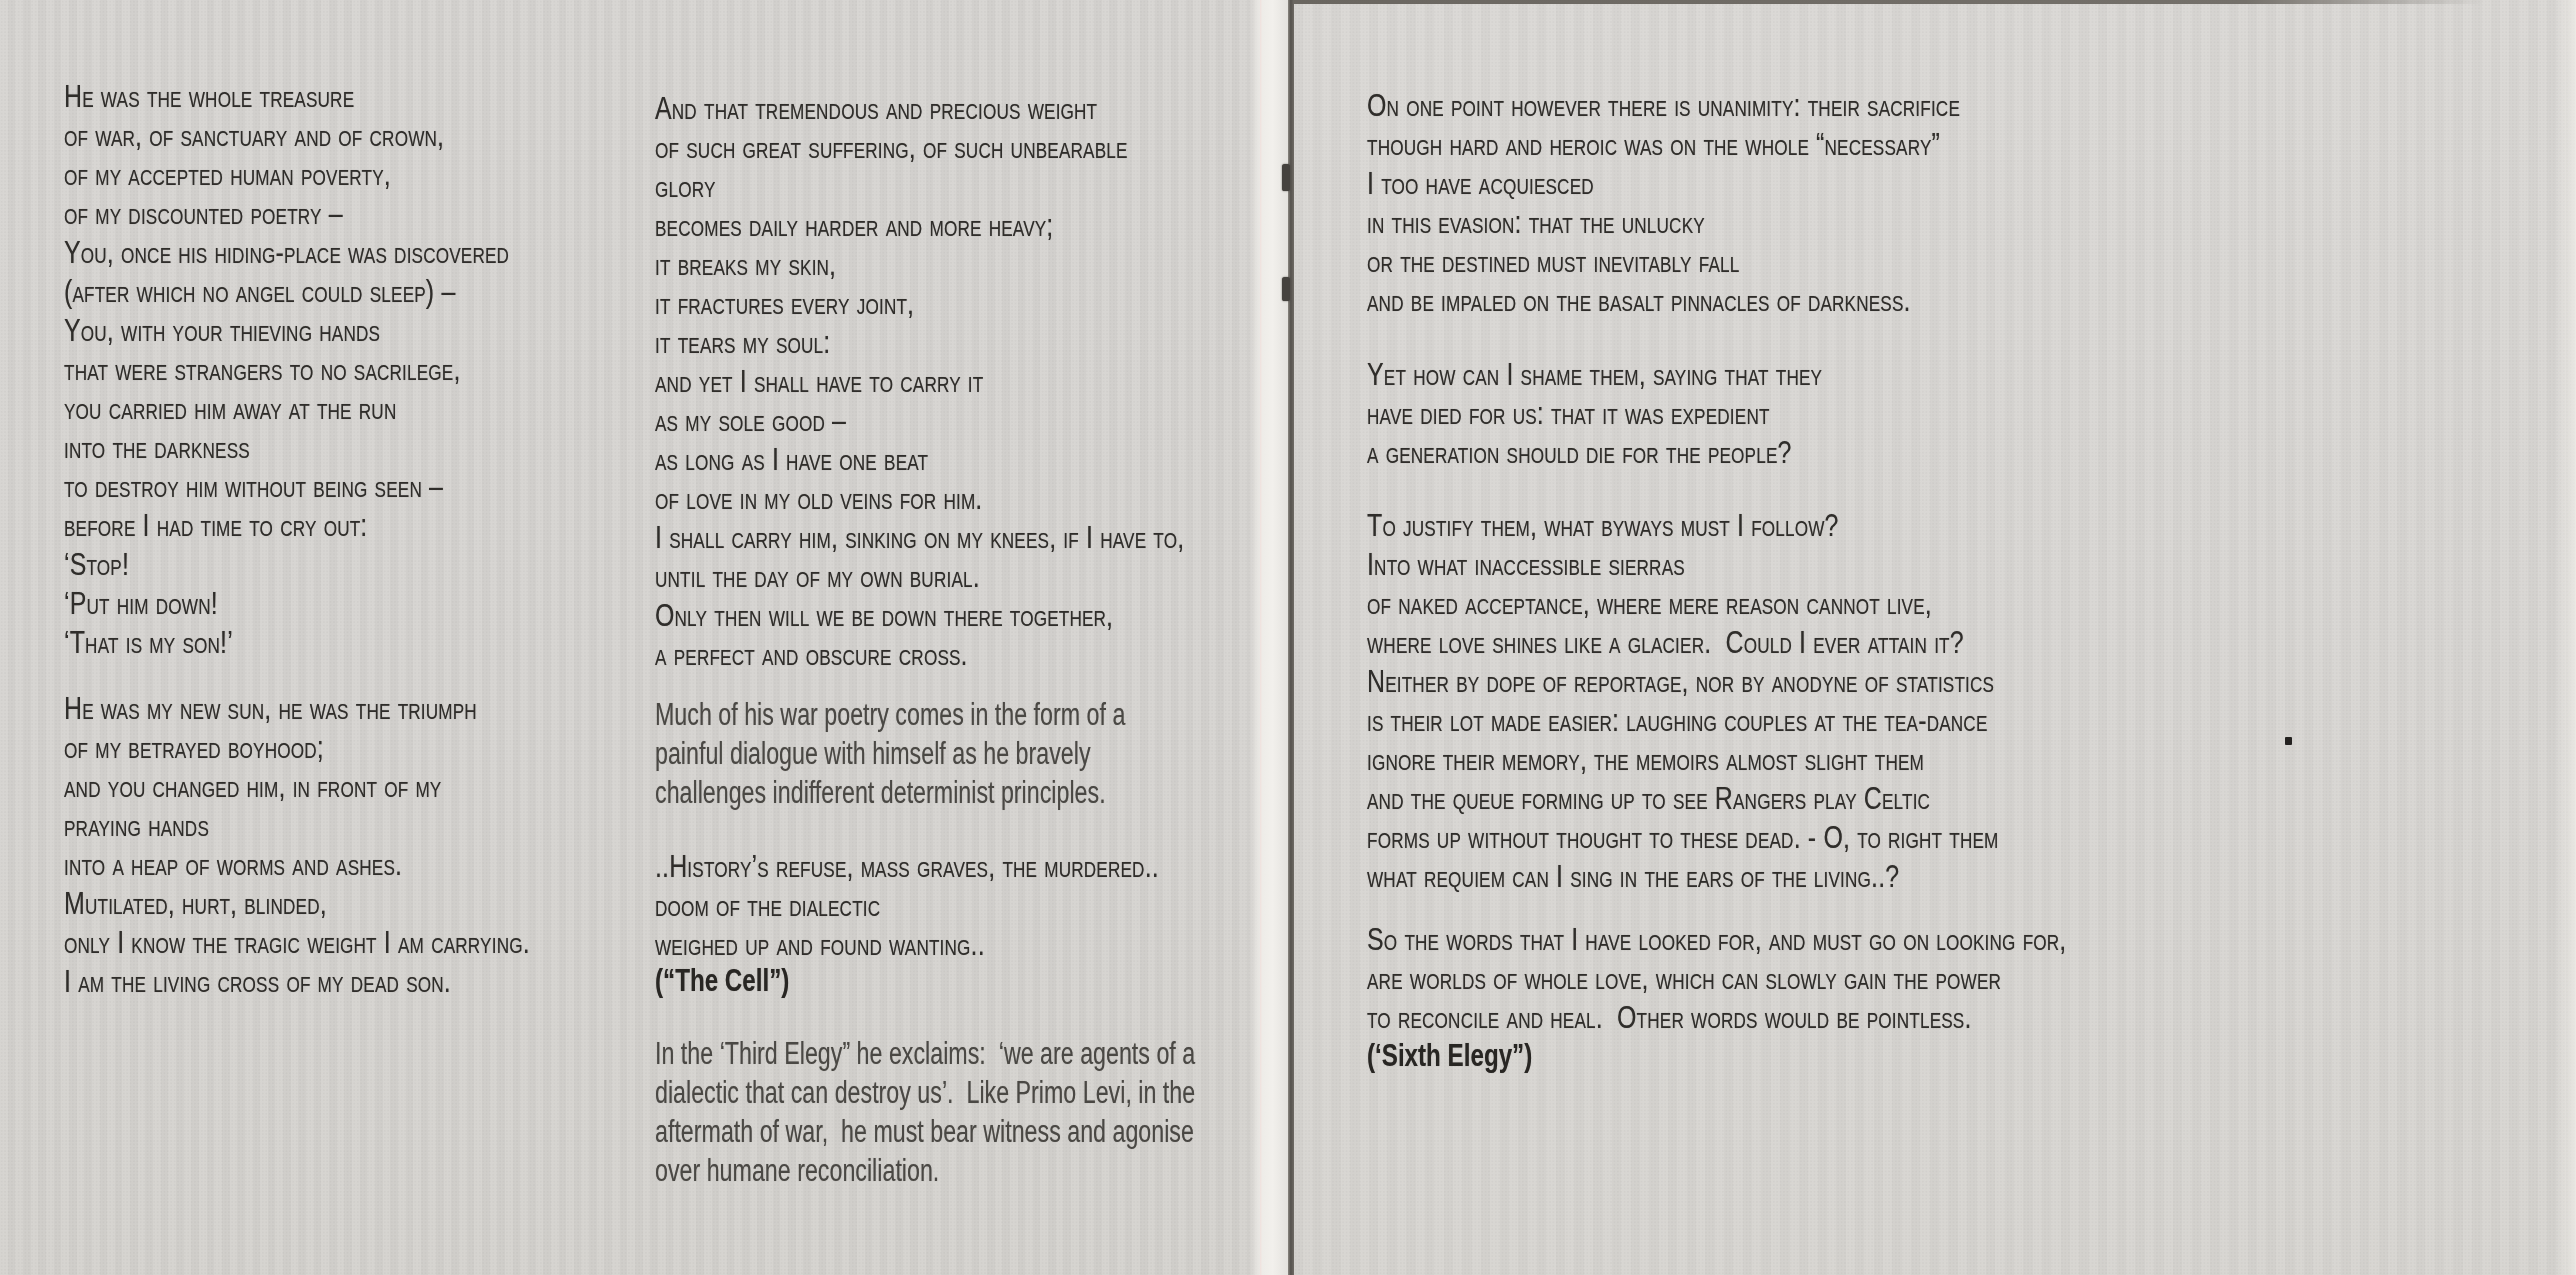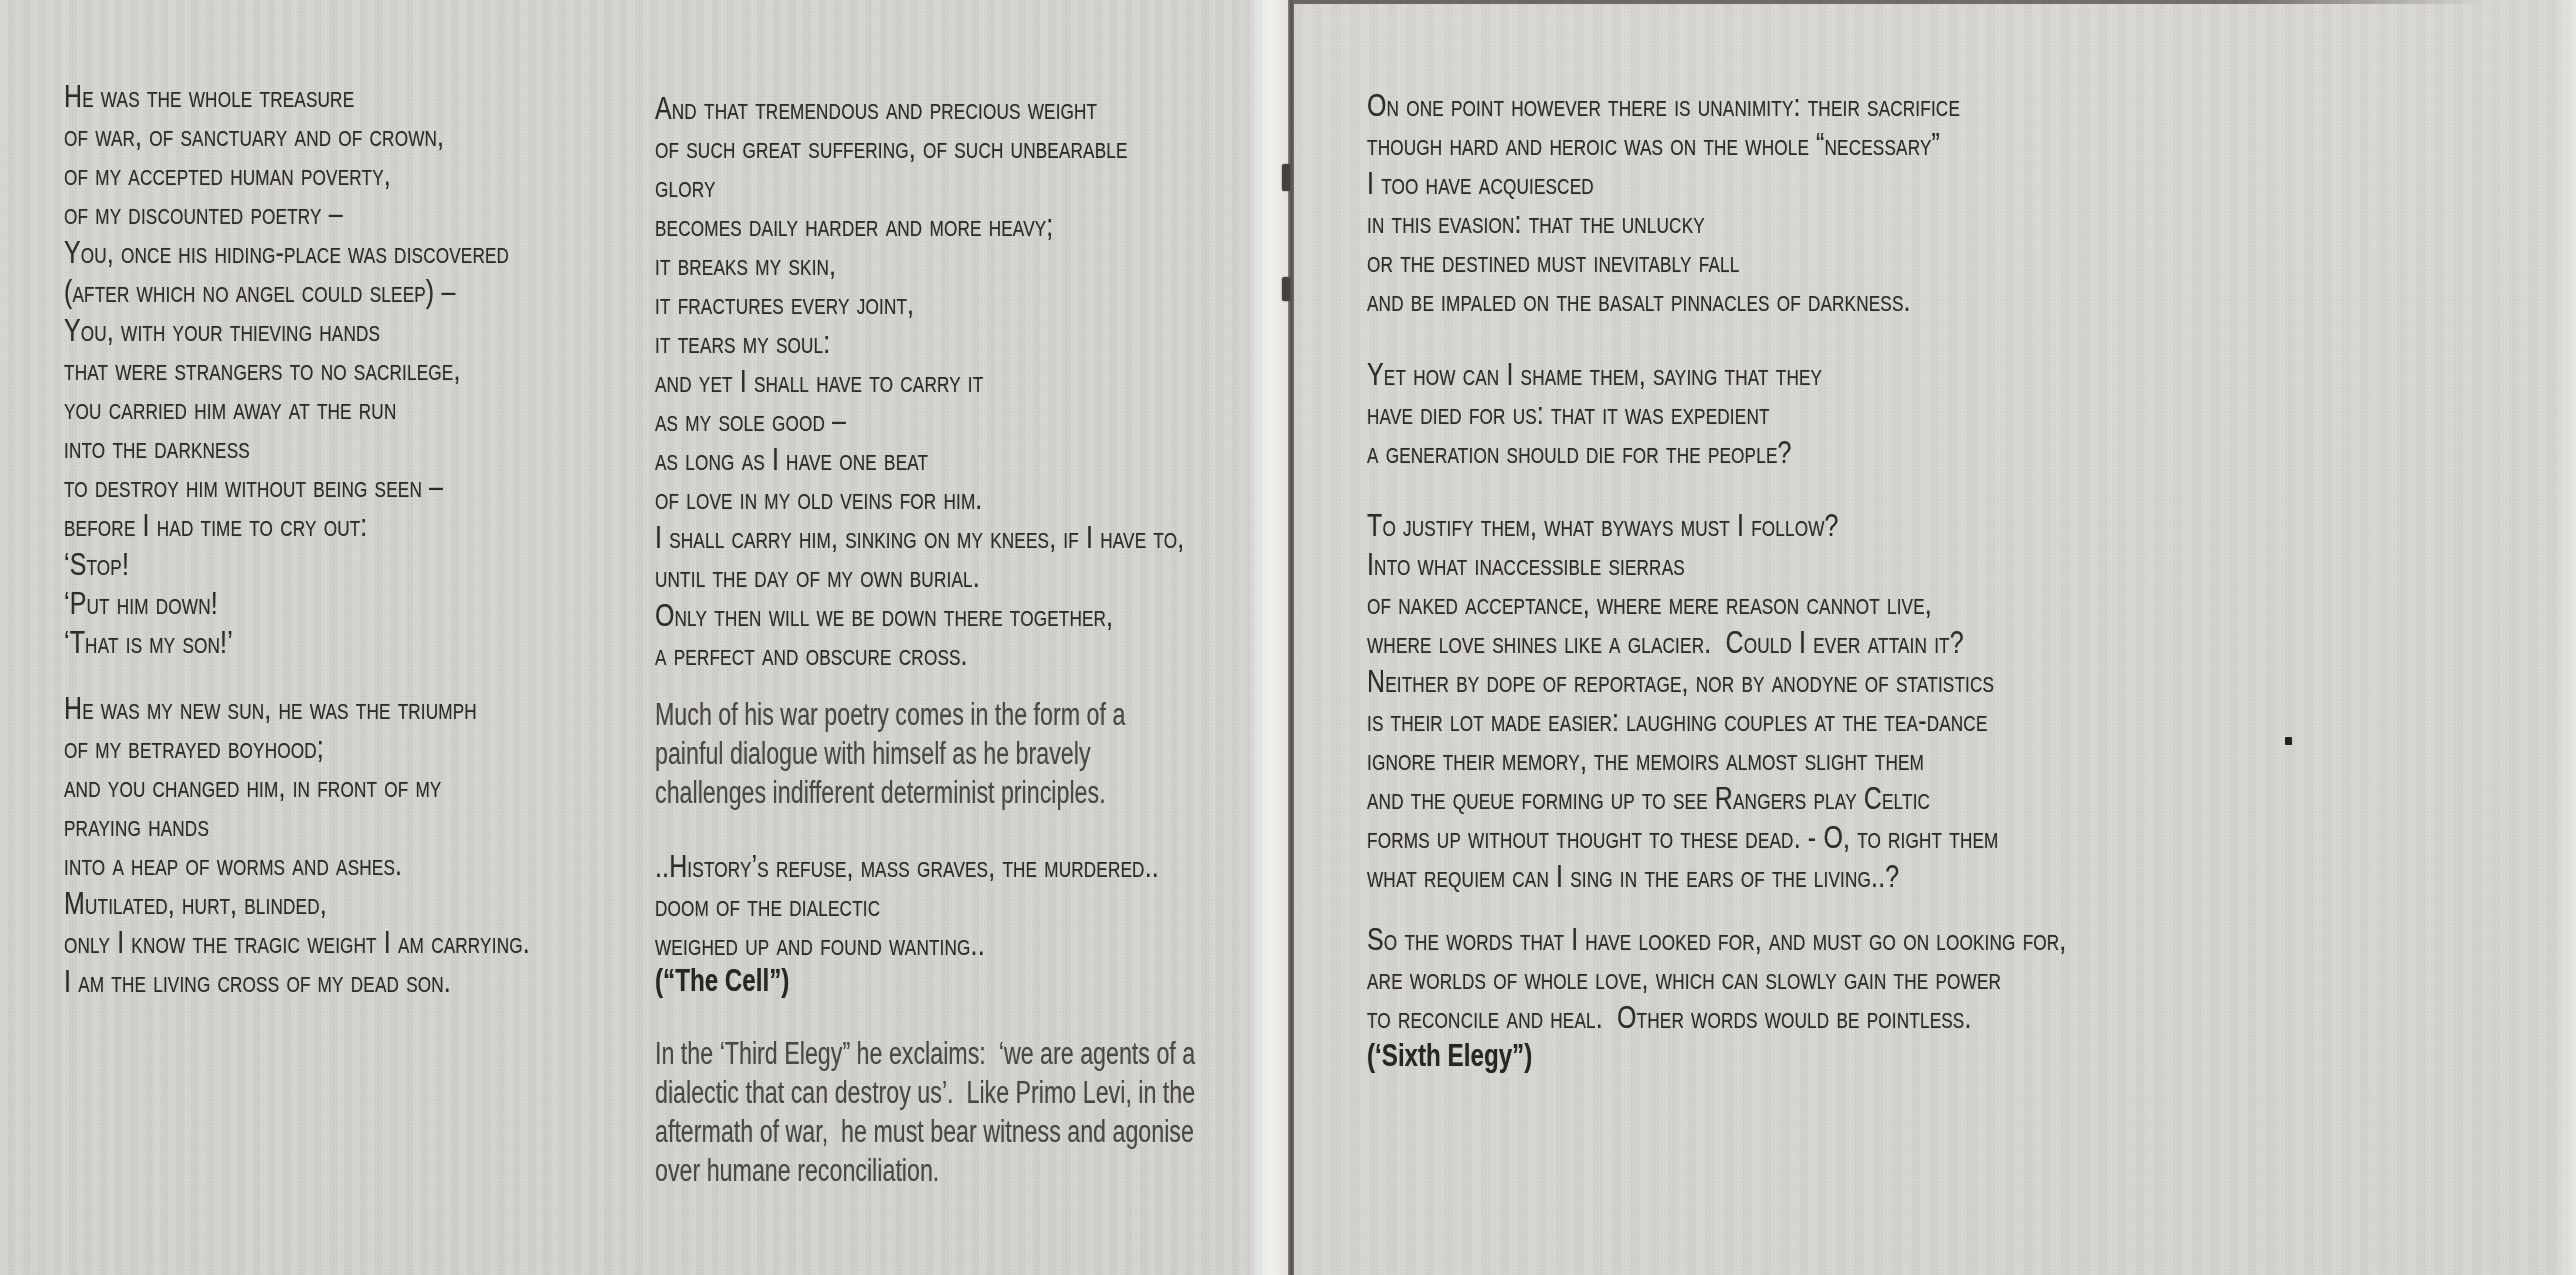--- a/index.html
+++ b/index.html
@@ -1,20 +1,20 @@
 <!DOCTYPE html>
 <html style="font-size:13.6px"><head>
 <meta charset="utf-8">
 <style>
   html,body{margin:0;padding:0;background:#b9b6b1;}
   #canvas{
     position:relative;
     width:2576px;height:1275px;
     overflow:hidden;
-    background:#0ea5e9;
+    background:#fca5a5;
     font-family:"Liberation Sans", sans-serif;
   }
   
   .page{position:absolute;top:0;height:1275px;}
   #left-page{
     left:0;width:1260px;
     background:
       radial-gradient(rgba(0,0,0,0.028) 0.9px, transparent 1px),
       repeating-linear-gradient(90deg, rgba(255,255,255,0.025) 0 7.7px, rgba(0,0,0,0.022) 7.7px 15.3px),
       linear-gradient(180deg,#d7d5d2 0%,#d6d4d1 55%,#d5d3cf 100%);

